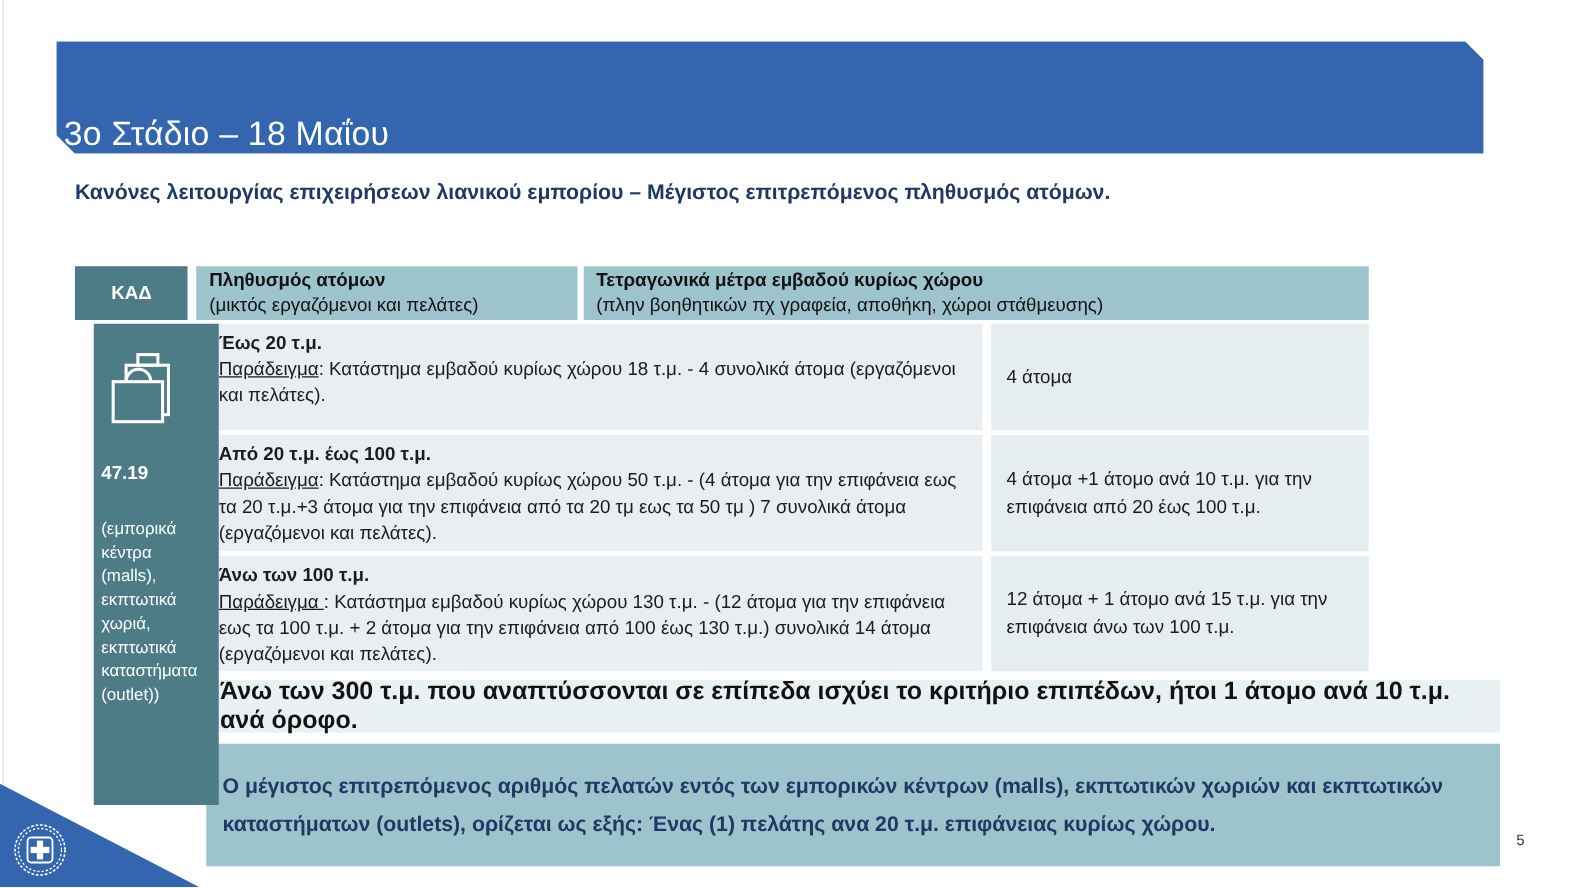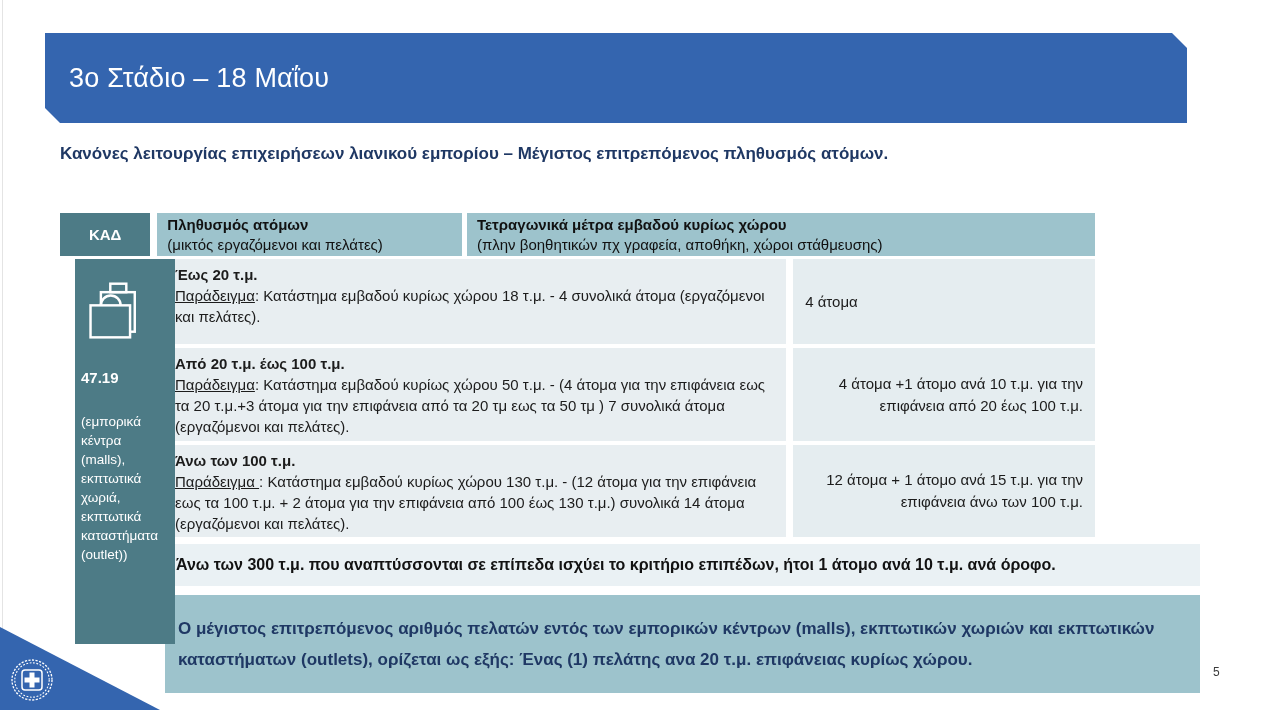--- a/index.html
+++ b/index.html
@@ -4,21 +4,21 @@
 <style>
   * { margin:0; padding:0; box-sizing:border-box; }
   html,body { background:#ffffff; }
   body { font-family:"Liberation Sans","DejaVu Sans",sans-serif; }
   .slide { position:relative; width:1267px; height:710px; background:#fff; overflow:hidden; }
   .edge-line { position:absolute; left:2px; top:0; height:710px; width:1px; background:#e4e4e4; }
 
   
   .header-banner {
     position:absolute; left:45px; top:33px; width:1142px; height:90px;
-    background:#3465af; display:flex; align-items:center; padding-left:24px;
+    background:#3465af; display:flex; align-items:flex-end; padding-left:6px;
     clip-path: polygon(0 0, calc(100% - 15px) 0, 100% 15px, 100% 100%, 15px 100%, 0 calc(100% - 15px));
   }
   .header-banner .title { color:#ffffff; font-size:27px; font-weight:400; letter-spacing:.2px; }
 
   .subtitle {
     position:absolute; left:60px; top:139px; width:1055px;
     color:#1f3864; font-size:17px; font-weight:bold; line-height:30px;
   }
 
   
@@ -45,30 +45,30 @@
 
   .row { display:flex; margin-left:105px; margin-bottom:4px; }
   .cell-main {
     width:693px; background:#e8eef1; padding:5px 10px 4px 10px;
     font-size:15px; line-height:21px; color:#1c1c1c;
   }
   .cell-main .range { font-weight:bold; }
   .cell-pop {
     width:335px; margin-left:7px; background:#e5edf0; padding:4px 12px;
     font-size:15px; line-height:22px; color:#1c1c1c;
-    display:flex; align-items:center;text-align:right;
+    display:flex; align-items:center;
   }
   .row1 { height:85px; } .row2 { height:93px; } .row3 { height:92px; }
   .row1 .cell-main, .row2 .cell-main, .row3 .cell-main { height:100%; }
   .u { text-decoration:underline; }
 
   .levels-note {
     margin-left:105px; margin-top:7px; width:1035px; height:42px;
     background:#eaf1f4; display:flex; align-items:center; padding:0 11px;
-    font-size:16px; font-weight:bold; color:#121212;
+    font-size:20px; font-weight:bold; color:#121212;
   }
   .malls-note {
     margin-left:105px; margin-top:9px; width:1035px; height:98px;
     background:#9dc3cc; color:#1f3864; font-weight:bold;
     font-size:17px; line-height:31px; padding:3px 13px;
     display:flex; align-items:center;
   }
 
   .page-number { position:absolute; left:1213px; top:665px; font-size:12px; color:#3a3a3a; }
 

